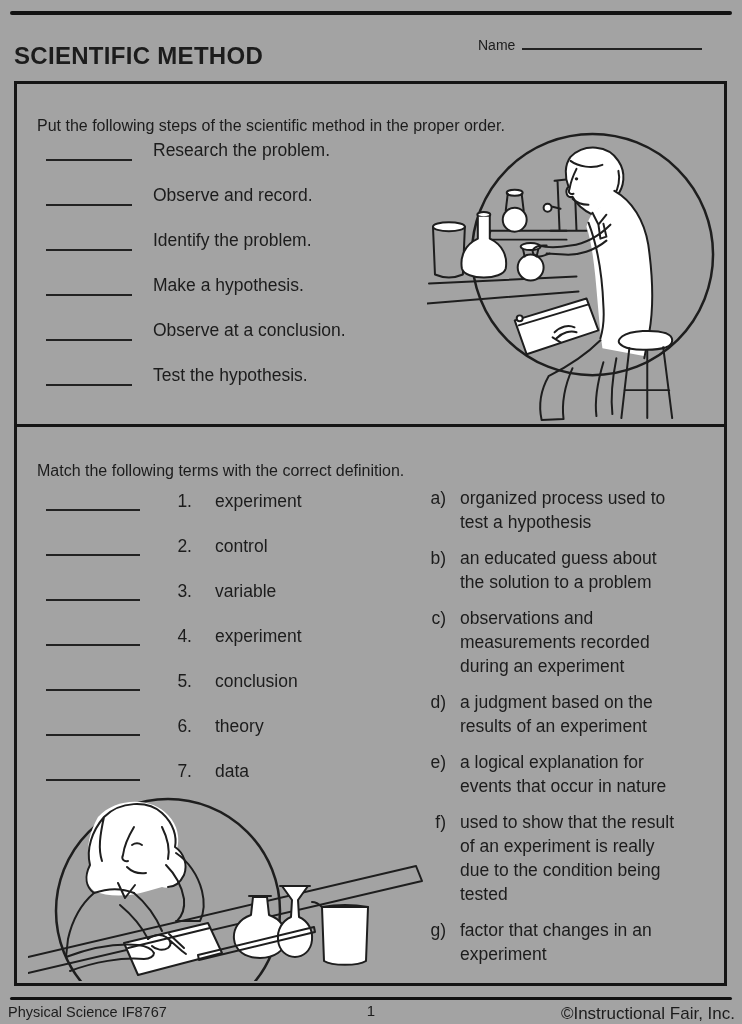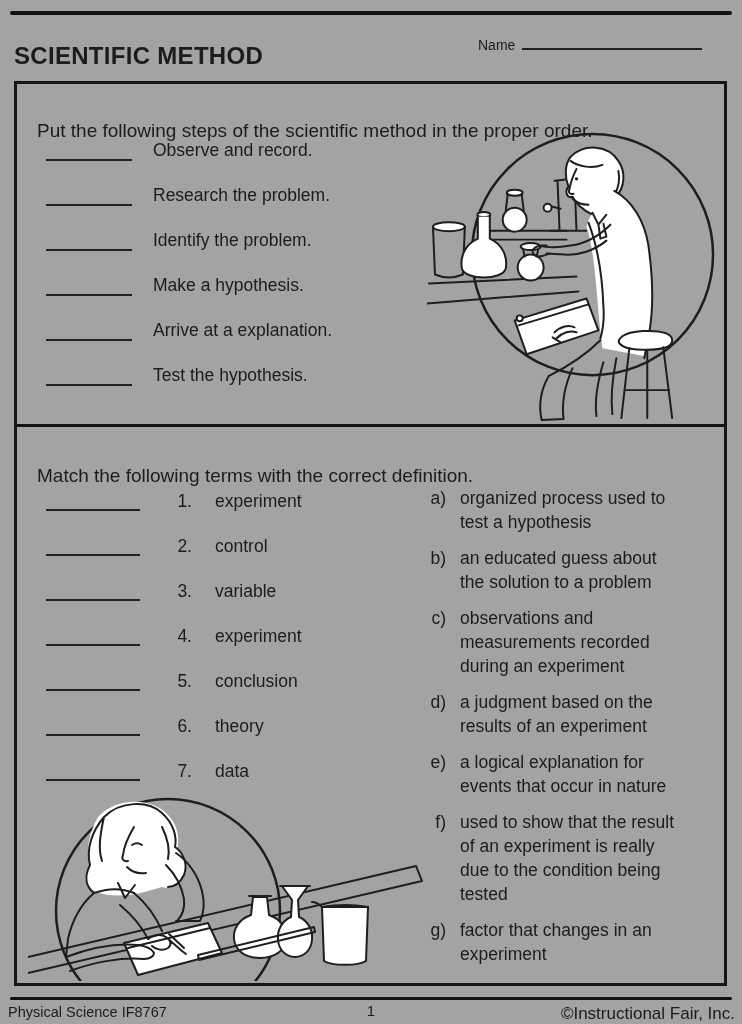--- a/index.html
+++ b/index.html
@@ -9,21 +9,21 @@
     margin:0 auto;
   }
   .rule{position:absolute;left:10px;width:722px;background:#121212;border-radius:2px;}
   .rule.top{top:11px;height:4px;}
   .rule.bottom{top:997px;height:3px;}
   .title{position:absolute;left:14px;top:26px;font-size:24px;font-weight:700;letter-spacing:.3px;}
   .name-area{position:absolute;left:478px;top:30px;font-size:14px;}
   .name-line{display:inline-block;width:180px;height:18px;border-bottom:2px solid #222;margin-left:7px;}
   .main-box{position:absolute;left:14px;top:81px;width:707px;height:899px;border:3px solid #151515;}
   .divider{position:absolute;left:14px;top:424px;width:713px;height:3px;background:#151515;}
-  .instruction{position:absolute;font-size:19px;white-space:nowrap;}
+  .instruction{position:absolute;font-size:16px;white-space:nowrap;}
   #instr1{left:37px;top:101px;}
   #instr2{left:37px;top:446px;}
   .steps{position:absolute;left:46px;top:140px;}
   .step-row{display:flex;align-items:flex-end;}
   .step-row + .step-row{margin-top:24px;}
   .blank{display:inline-block;width:86px;height:18px;border-bottom:2px solid #222;}
   .step-label{margin-left:21px;font-size:17.5px;line-height:21px;white-space:nowrap;}
   .terms{position:absolute;left:46px;top:491px;}
   .term-row{display:flex;align-items:flex-end;}
   .term-row + .term-row{margin-top:25px;}
@@ -55,37 +55,37 @@
   </div>
 
   <div class="main-box"></div>
   <div class="divider"></div>
 
   <p class="instruction" id="instr1">Put the following steps of the scientific method in the proper order.</p>
 
   <div class="steps">
     <div class="step-row">
       <span class="blank"></span>
+      <span class="step-label">Research the problem.</span>
+    </div>
+    <div class="step-row">
+      <span class="blank"></span>
       <span class="step-label">Observe and record.</span>
     </div>
     <div class="step-row">
       <span class="blank"></span>
-      <span class="step-label">Research the problem.</span>
-    </div>
-    <div class="step-row">
-      <span class="blank"></span>
       <span class="step-label">Identify the problem.</span>
     </div>
     <div class="step-row">
       <span class="blank"></span>
       <span class="step-label">Make a hypothesis.</span>
     </div>
     <div class="step-row">
       <span class="blank"></span>
-      <span class="step-label">Arrive at a explanation.</span>
+      <span class="step-label">Observe at a conclusion.</span>
     </div>
     <div class="step-row">
       <span class="blank"></span>
       <span class="step-label">Test the hypothesis.</span>
     </div>
   </div>
 
   <svg id="illus1" class="illus" width="301" height="301" viewBox="0 0 302 302">
     <g fill="none" stroke="#1e1e1e" stroke-width="2" stroke-linecap="round" stroke-linejoin="round">
       <circle cx="166" cy="128" r="121" stroke-width="2.5"></circle>

